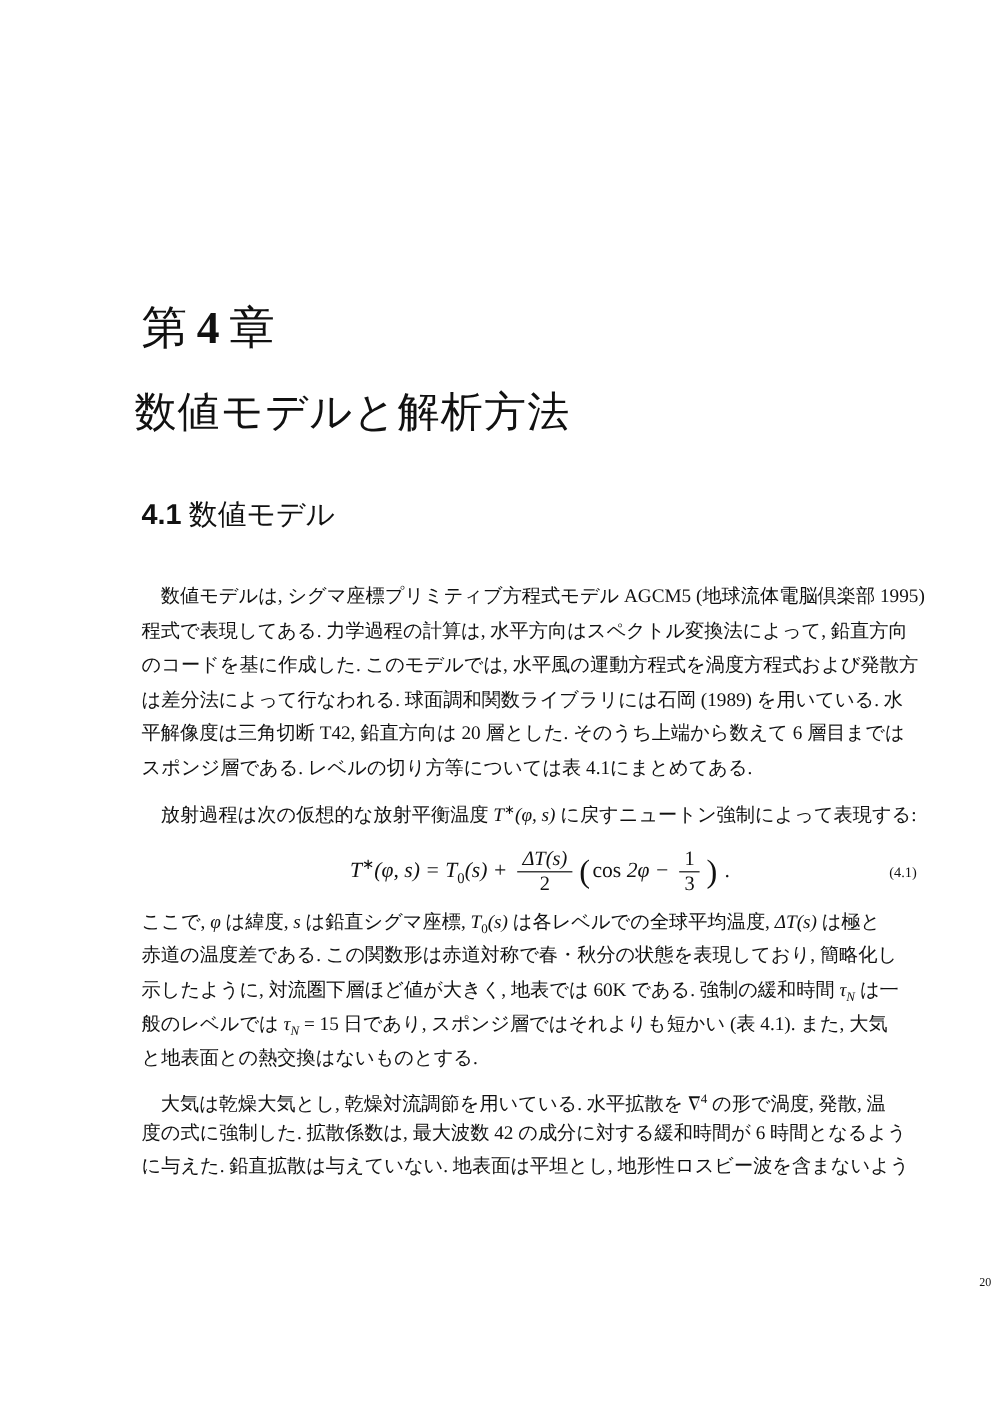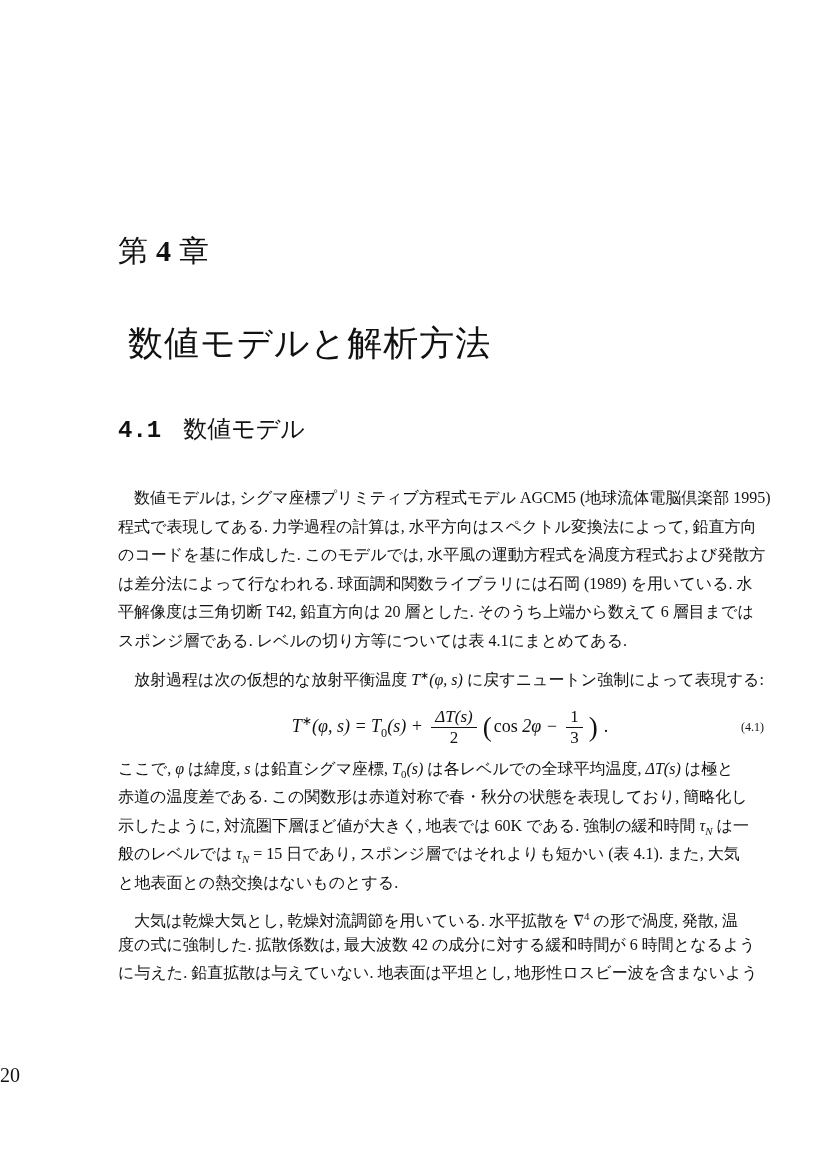--- a/index.html
+++ b/index.html
@@ -8,53 +8,53 @@
     width: 826px;
     height: 1169px;
     background: #ffffff;
     color: #111111;
     font-family: "Liberation Serif", serif;
     overflow: hidden;
   }
   .chapter-label {
     position: absolute;
     left: 118px;
-    top: 231px;
-    font-size: 30px;
+    top: 248px;
+    font-size: 38px;
     font-family: "Liberation Sans", sans-serif;
     white-space: nowrap;
   }
   .chapter-label .chnum {
     font-family: "Liberation Serif", serif;
     font-weight: bold;
     margin: 0 8px;
   }
   .chapter-title {
     position: absolute;
-    left: 128px;
+    left: 112px;
     top: 320px;
     font-size: 35px;
     font-family: "Liberation Sans", sans-serif;
     letter-spacing: 1px;
     white-space: nowrap;
   }
   .section-heading {
     position: absolute;
     left: 118px;
     top: 413px;
     font-size: 24px;
     white-space: nowrap;
   }
   .section-heading .secnum {
-    font-family: Liberation Mono, monospace;
+    font-family: Liberation Sans, sans-serif;
     font-weight: bold;
   }
   .section-heading .sectitle {
     font-family: "Liberation Sans", sans-serif;
-    margin-left: 22px;
+    margin-left: 6px;
   }
   .body-text {
     position: absolute;
     left: 118px;
     top: 484px;
     width: 664px;
     font-size: 16px;
     line-height: 28.5px;
   }
   .tline { white-space: nowrap; height: 28.5px; }
@@ -93,22 +93,22 @@
   }
   .frac .num { display: block; border-bottom: 1px solid #111; padding: 0 4px; }
   .frac .den { display: block; }
   .bigp { font-size: 27px; vertical-align: middle; margin: 0 2px; }
   .eqperiod { margin-left: 4px; }
   .page-number {
     position: absolute;
     left: 0;
     top: 1064px;
     width: 826px;
-    text-align: left;
-    font-size: 20px;
+    text-align: right;
+    font-size: 10px;
   }
 </style>
 </head>
 <body>
 
 <div class="page">
 
   <div class="chapter-label">
     <span>第</span><span class="chnum">4</span><span>章</span>
   </div>

